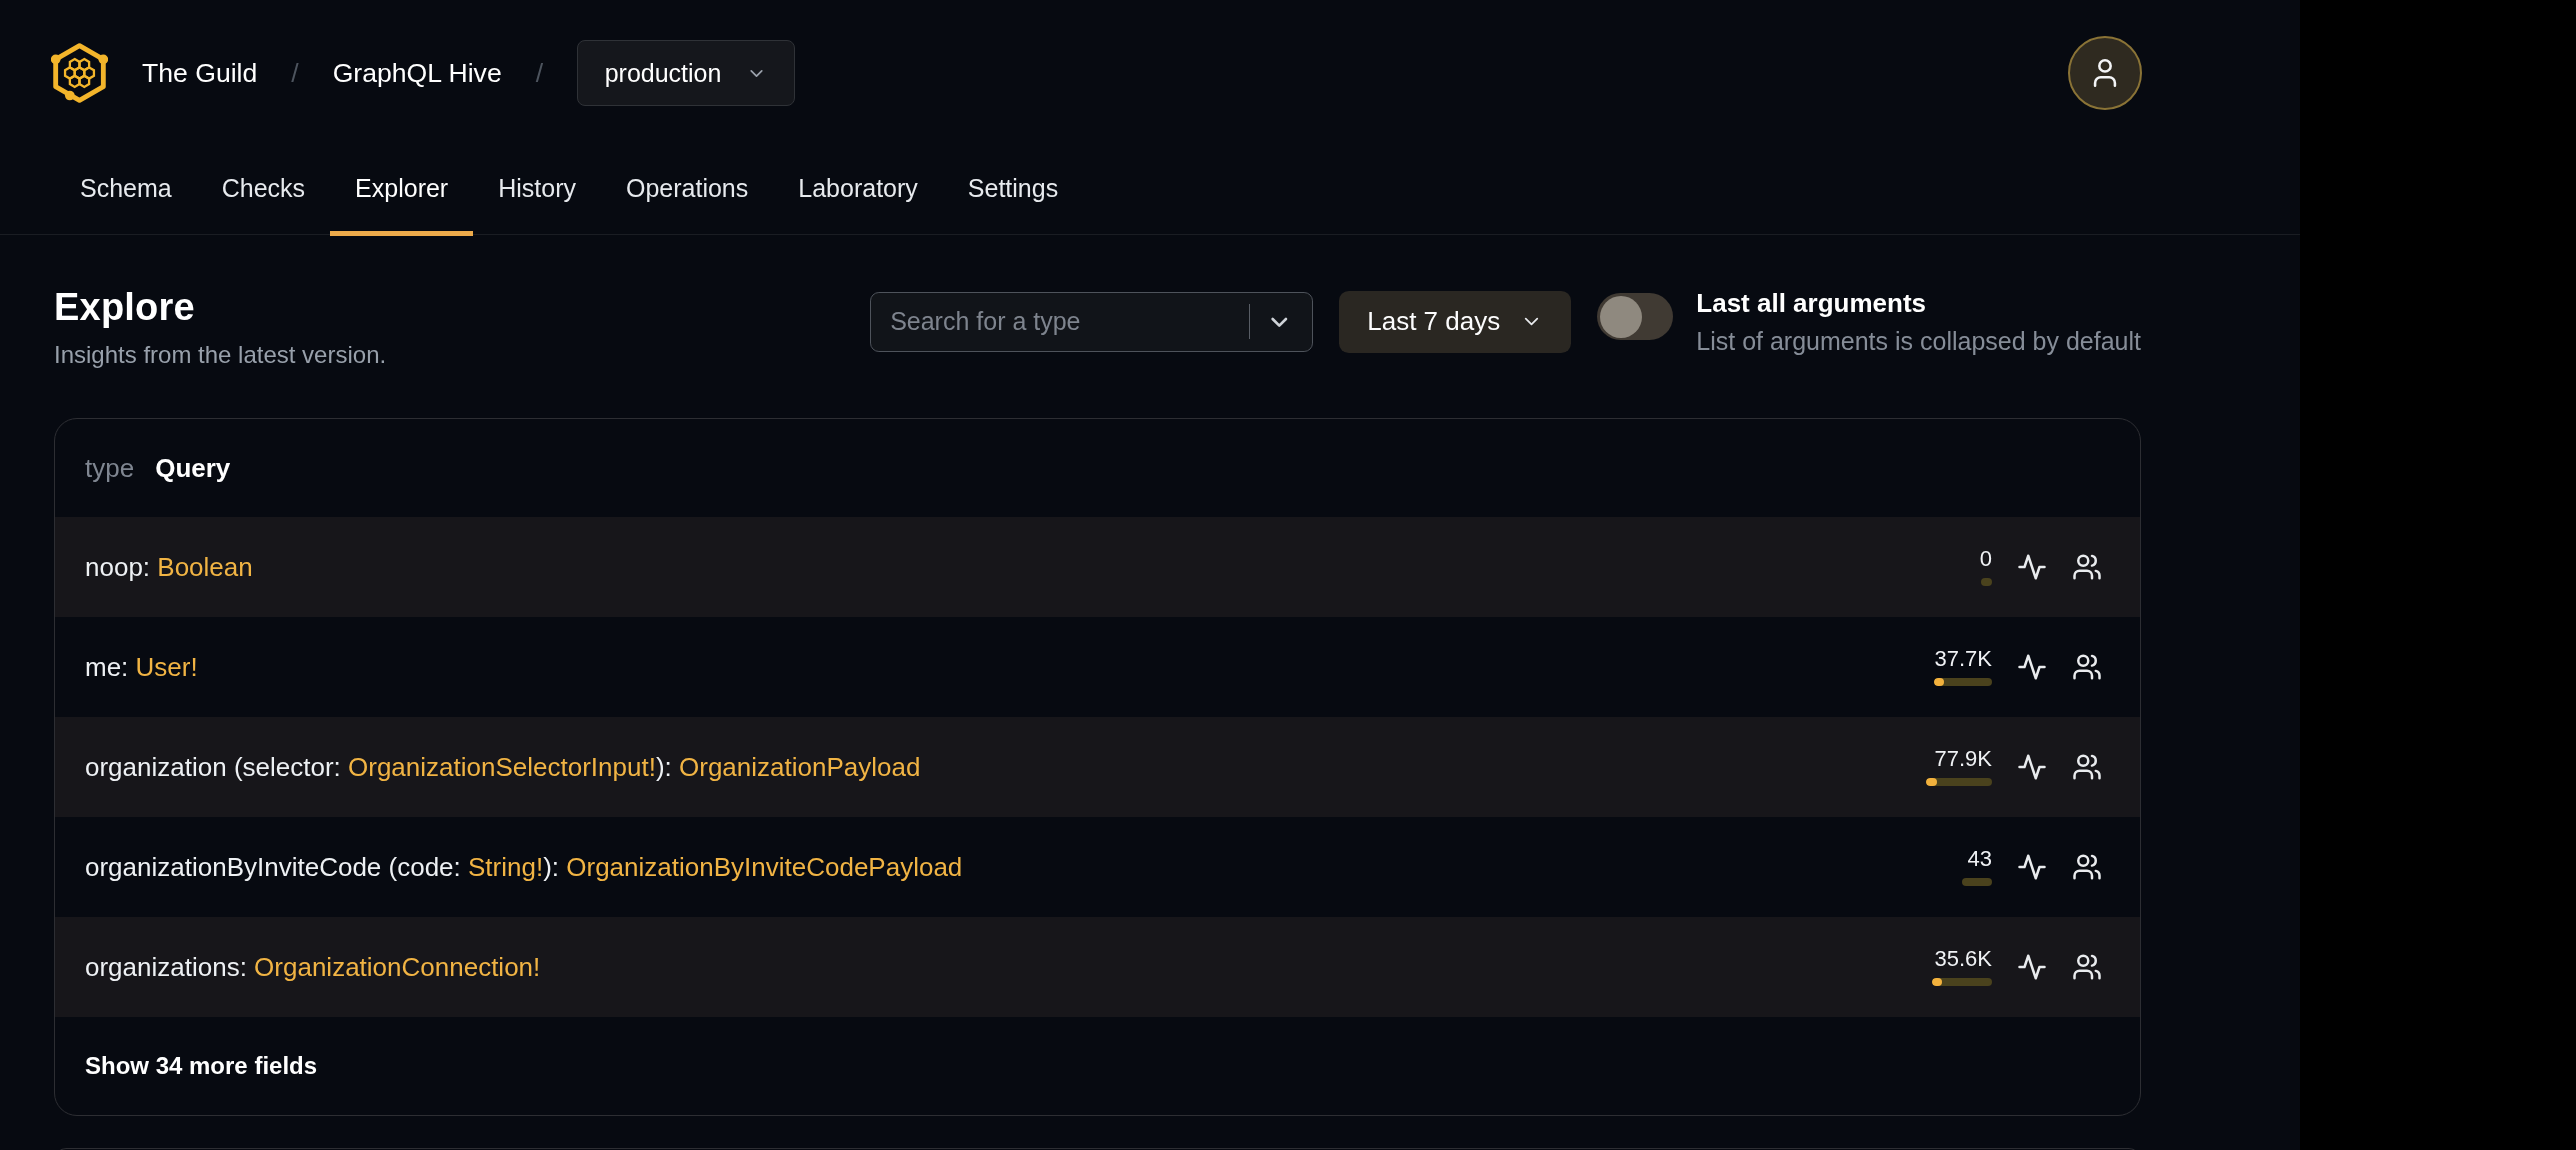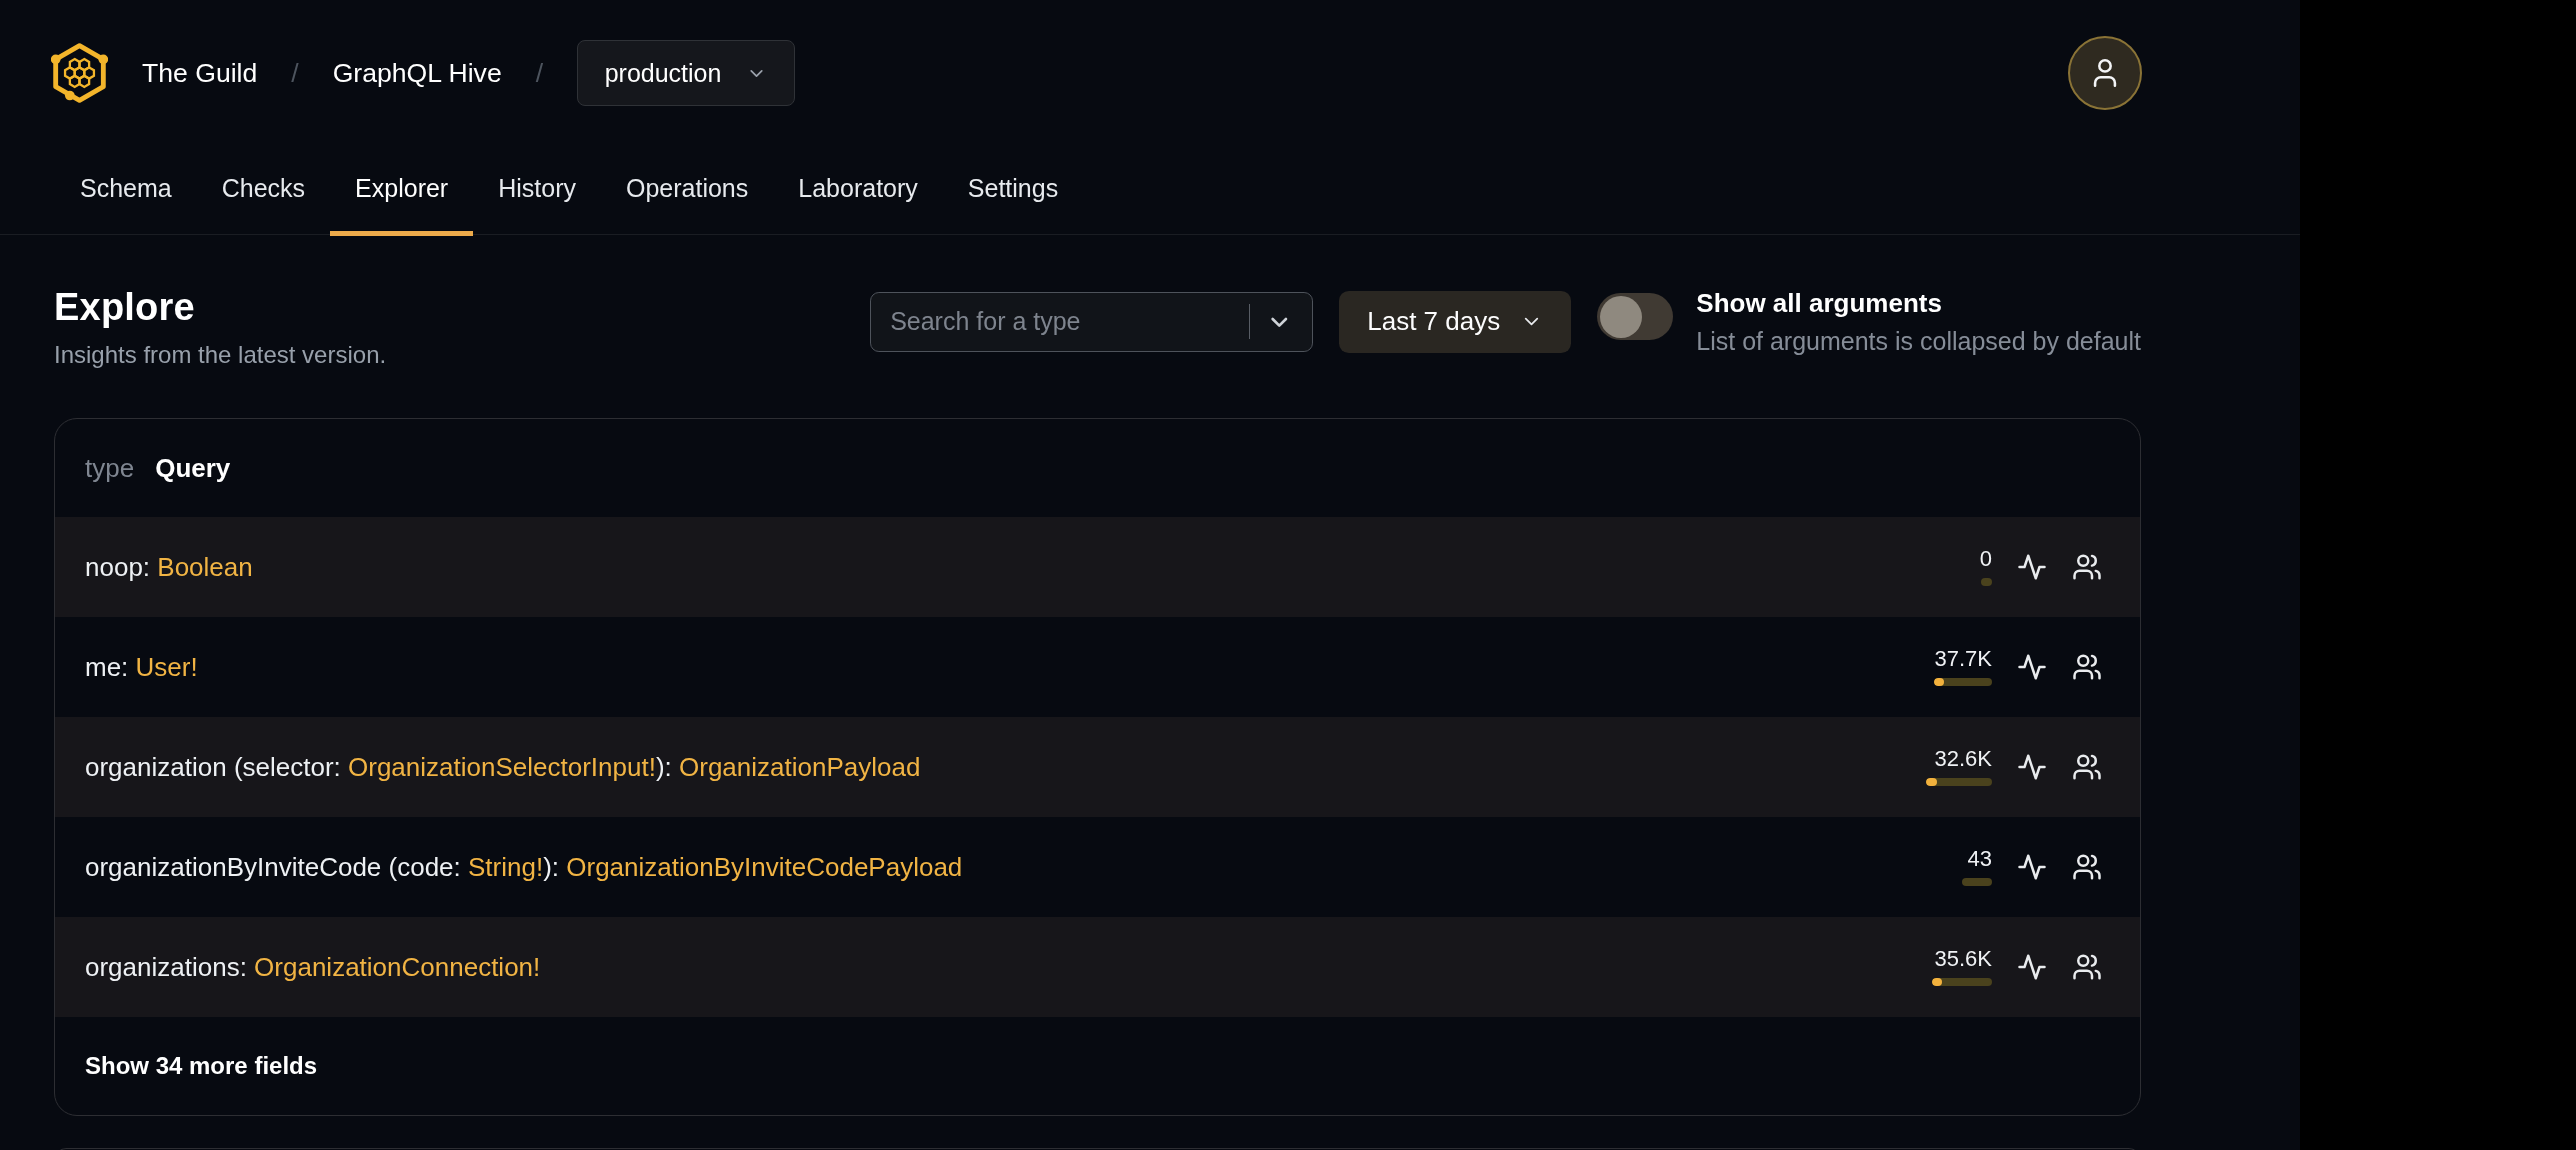--- a/index.html
+++ b/index.html
@@ -163,21 +163,21 @@
           <span>Last 7 days</span>
           <svg viewBox="0 0 24 24" fill="none" stroke-width="1.8" stroke-linecap="round" stroke-linejoin="round">
               <path d="m6 9 6 6 6-6"></path>
             </svg>
         </button>
         <div class="toggle-wrap">
           <div class="switch" role="switch" aria-checked="false">
             <div class="knob"></div>
           </div>
           <div class="toggle-labels">
-            <div class="t1">Show all arguments</div>
+            <div class="t1">Last all arguments</div>
             <div class="t2">List of arguments is collapsed by default</div>
           </div>
         </div>
       </div>
     </div>
 
     <div class="panel">
       <div class="panel-head">
         <span class="kind">type</span>
         <span class="tname">Query</span>
@@ -228,21 +228,21 @@
                   <path d="M16 3.13a4 4 0 0 1 0 7.75"></path>
         </svg>
       </span>
     </div>
   </div>
 
   <div class="row">
     <div class="sig"><span>organization (selector: </span><span class="type-link">OrganizationSelectorInput!</span><span>): </span><span class="type-link">OrganizationPayload</span></div>
     <div class="stats">
       <div class="count-block">
-        <span class="count">32.6K</span>
+        <span class="count">77.9K</span>
         <span class="bar" style="width: 66px;">
                   <span class="bar-fill" style="width: 10.6px;"></span>
                 </span>
       </div>
       <span class="row-icon">
         <svg viewBox="0 0 24 24" fill="none" stroke-width="2" stroke-linecap="round" stroke-linejoin="round">
                   <path d="M22 12h-4l-3 9L9 3l-3 9H2"></path>
                 </svg>
       </span>
       <span class="row-icon">

